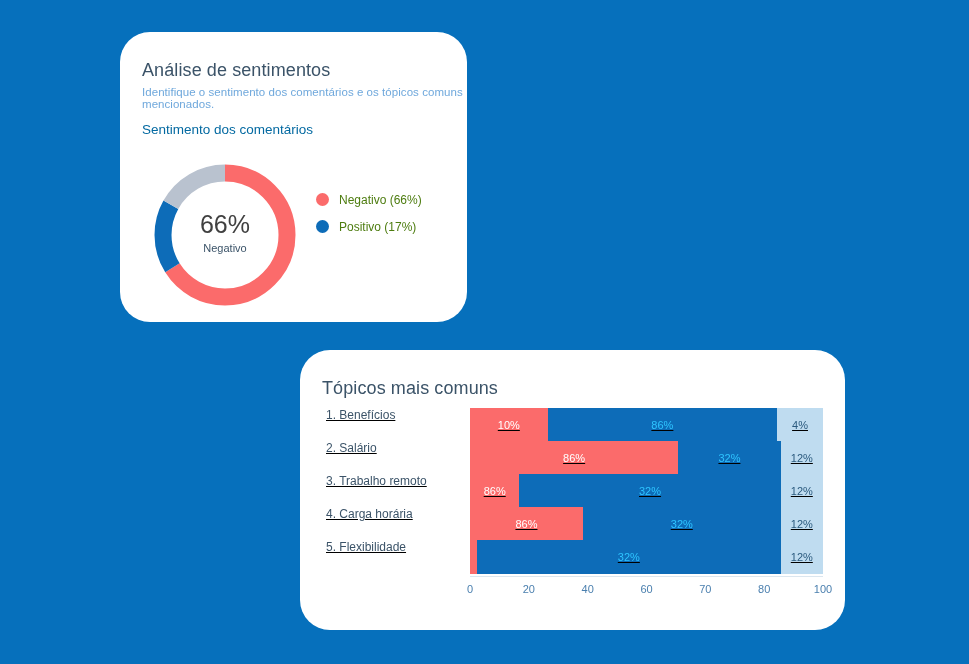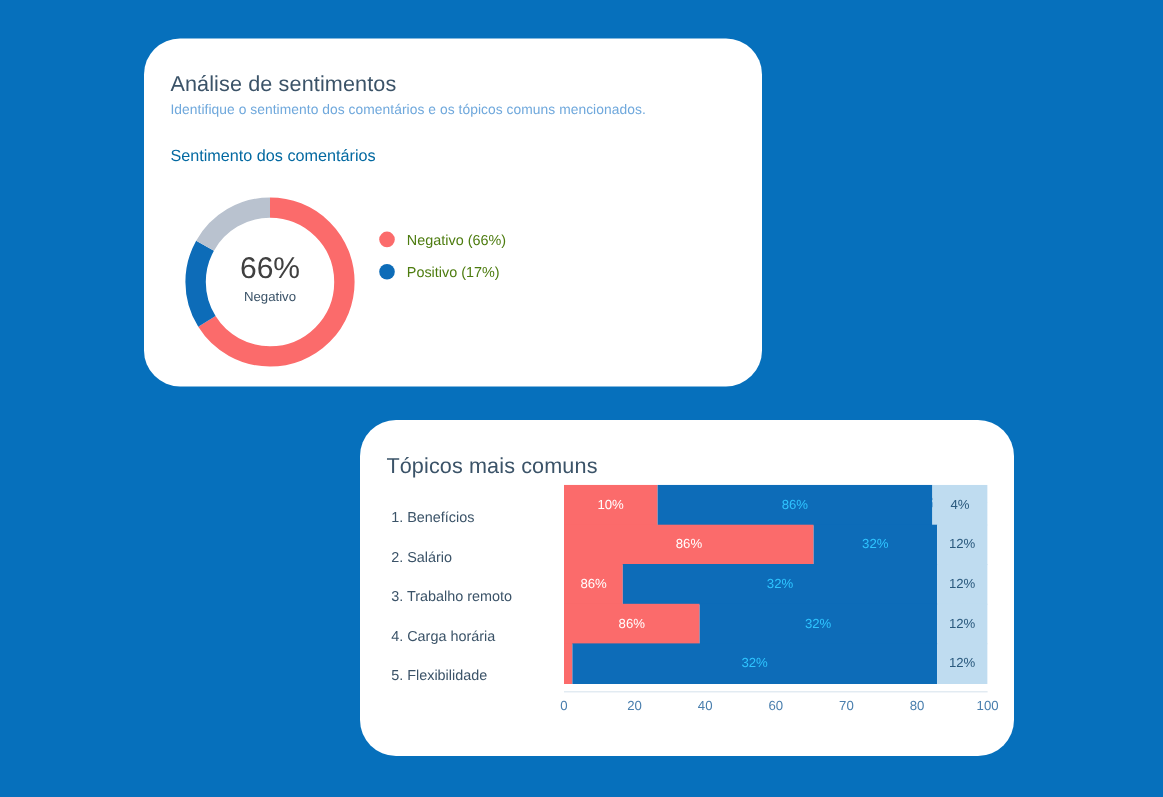--- a/index.html
+++ b/index.html
@@ -11,21 +11,21 @@
     font-family: "Liberation Sans", sans-serif;
     overflow: hidden;
     position: relative;
   }
 
   
   #sentiment-card {
     position: absolute;
     left: 120px;
     top: 32px;
-    width: 515px;
+    width: 347px;
     height: 290px;
     background: #ffffff;
     border-radius: 30px;
   }
 
   .card-title {
     font-size: 18px;
     color: #3b5368;
     font-weight: 400;
     letter-spacing: .1px;
@@ -144,23 +144,24 @@
   #chart-area {
     position: absolute;
     left: 22px;
     top: 58px;
     right: 22px;
     bottom: 16px;
   }
 
   .bar-row {
     display: flex;
-    align-items: flex-end;
+    align-items: flex-start;
     height: 30px;
     margin-bottom: 3px;
+    text-decoration: underline;
   }
   .bar-label {
     width: 148px;
     flex: 0 0 148px;
     font-size: 12px;
     color: #3b5368;
     padding-left: 4px;
   }
   .bar-track {
     flex: 1 1 auto;

